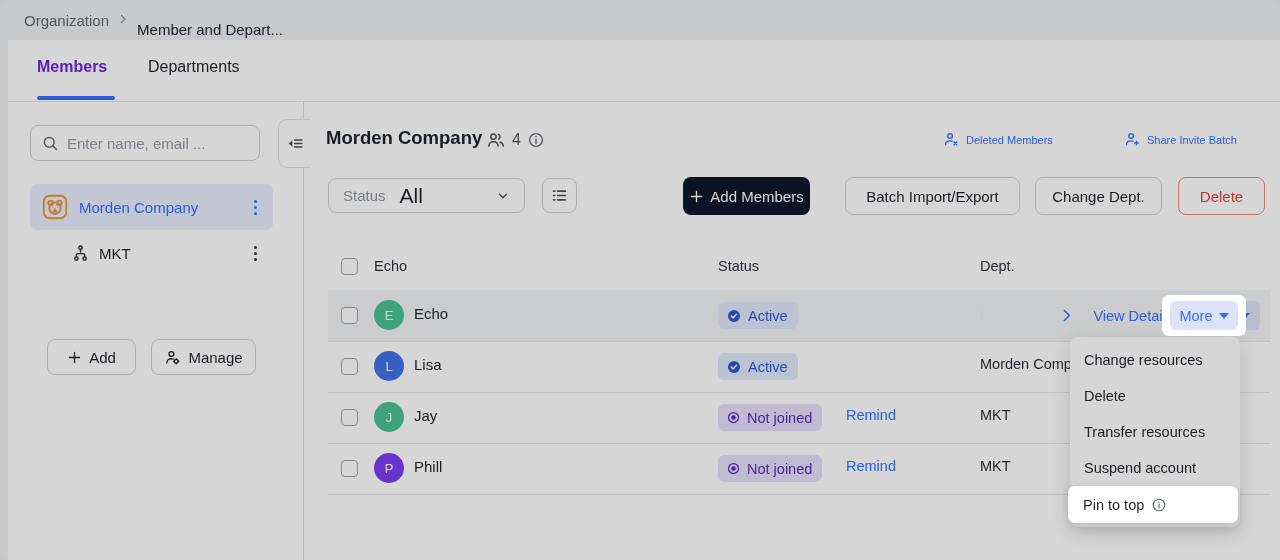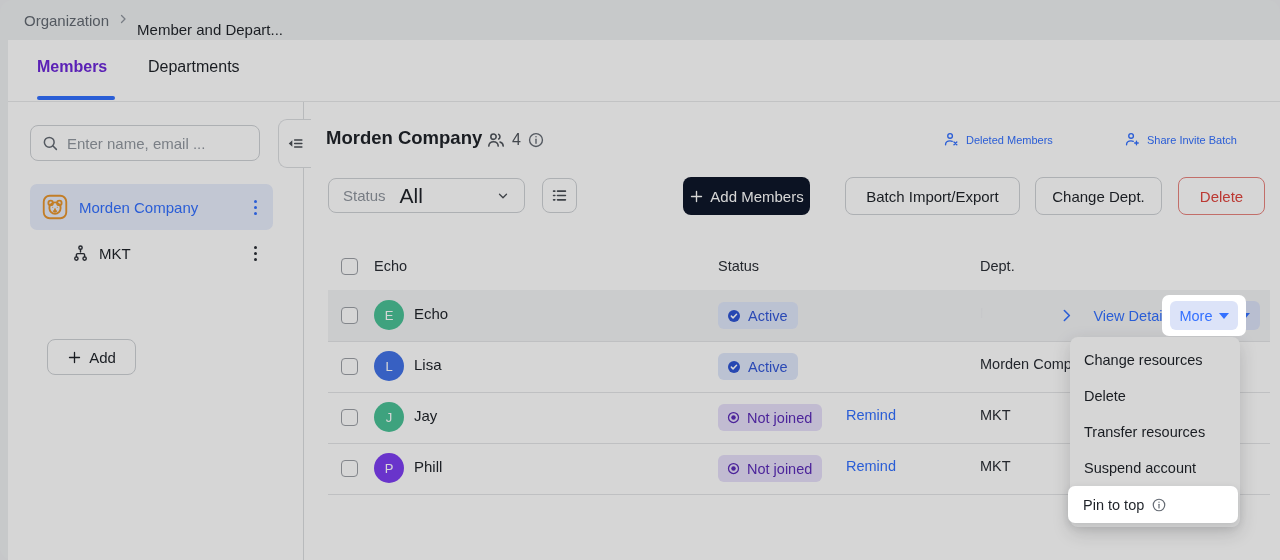--- a/index.html
+++ b/index.html
@@ -178,20 +178,31 @@
   </div>
 
 
   <div class="abs side-btn" style="left:47px; width:89px;">
     <span>
       <svg width="15" height="15" viewBox="0 0 24 24" fill="none" stroke="#1f2329" stroke-width="2.1" stroke-linecap="round">
           <path d="M12 4v16M4 12h16"></path>
         </svg>
     </span>
     <span>Add</span>
+  </div>
+  <div class="abs side-btn" style="left:151px; width:105px;">
+    <span>
+      <svg width="17" height="17" viewBox="0 0 24 24" fill="none" stroke="#1f2329" stroke-width="1.9" stroke-linecap="round">
+          <circle cx="10.5" cy="7" r="3.4"></circle>
+          <path d="M4 19.5c0-3.4 2.9-5.7 6.5-5.7 1 0 1.9.2 2.7.5"></path>
+          <circle cx="17.3" cy="17.3" r="2.6"></circle>
+          <path d="M17.3 13.6v1.1M17.3 20v1.1M13.7 17.3h1.1M19.8 17.3h1.1"></path>
+        </svg>
+    </span>
+    <span>Manage</span>
   </div>
 
   <div class="abs page-title">Morden Company</div>
   <div class="abs count-group">
     <span>
       <svg width="20" height="20" viewBox="0 0 24 24" fill="none" stroke="#51565d" stroke-width="1.9" stroke-linecap="round">
           <circle cx="9" cy="8" r="3.2"></circle>
           <path d="M3.4 19.3c0-3.1 2.5-5.2 5.6-5.2s5.6 2.1 5.6 5.2"></path>
           <path d="M15.2 5.3a3.2 3.2 0 0 1 0 5.5M16.8 14.5c2.2.8 3.8 2.5 3.8 4.8"></path>
         </svg>

